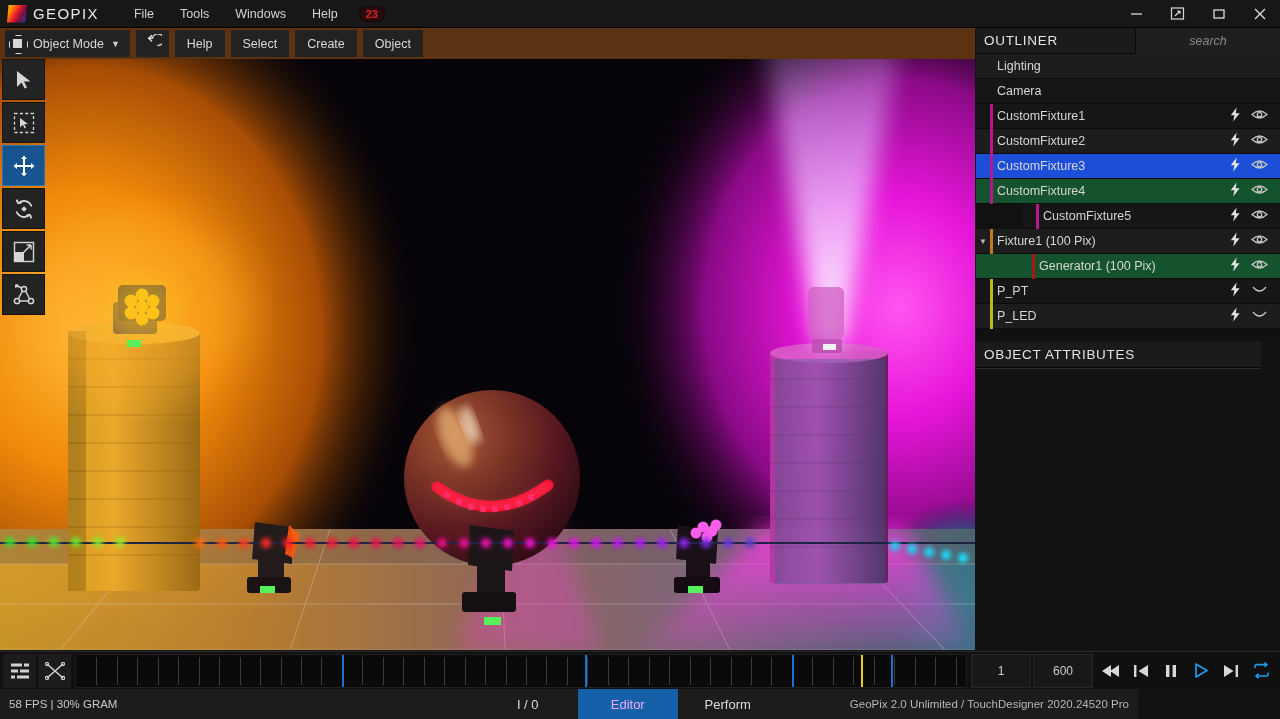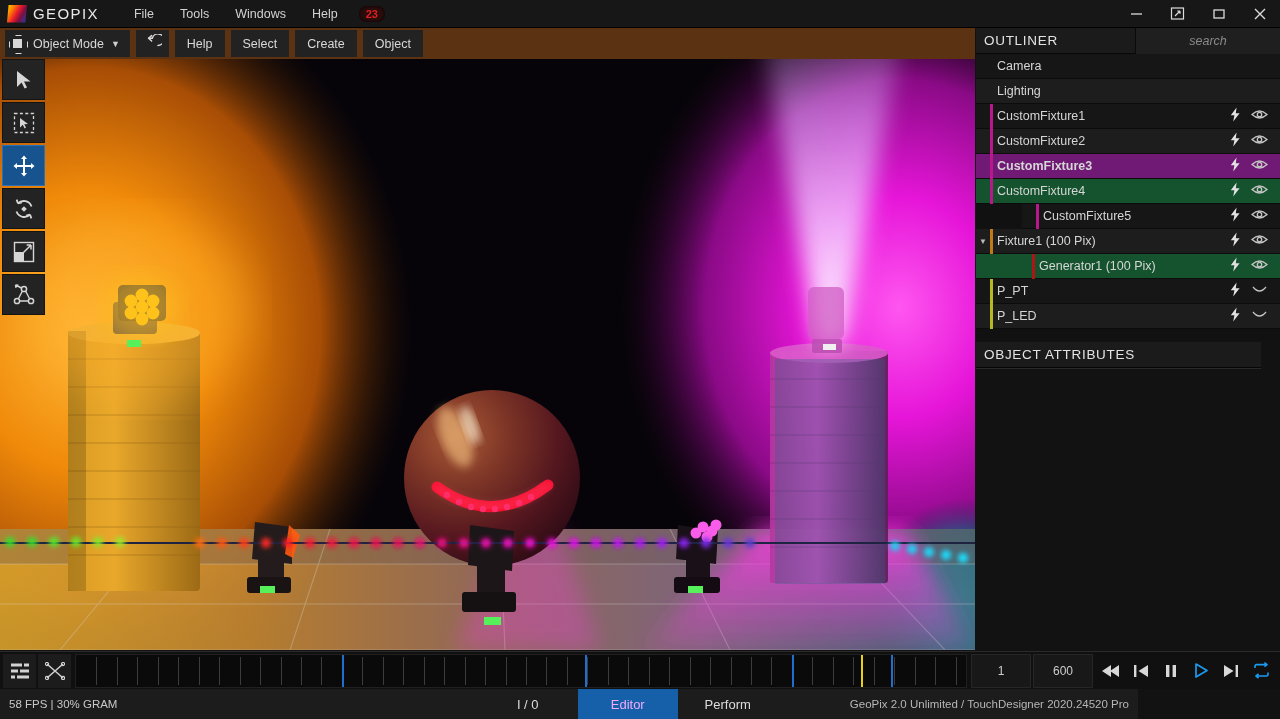--- a/index.html
+++ b/index.html
@@ -526,30 +526,30 @@
 
   <div class="outliner">
     <div class="panel-head">
       <div class="panel-title">OUTLINER</div>
       <div class="search-box">
         <input type="text" placeholder="search" style="">
       </div>
     </div>
     <div class="tree" id="tree">
       <div class="tree-scroll"></div>
-    <div class="row" style="background: rgb(22, 22, 22);">
+    <div class="row" style="background: rgb(29, 29, 29);">
+          <div class="disc"></div>
+          <div class="row-color" style="background: transparent;"></div>
+          <div class="row-label">Lighting</div>
+          <div class="row-icons"></div>
+        </div>
+        <div class="row" style="background: rgb(22, 22, 22);">
           <div class="disc"></div>
           <div class="row-color" style="background: transparent;"></div>
           <div class="row-label">Camera</div>
-          <div class="row-icons"></div>
-        </div>
-        <div class="row" style="background: rgb(29, 29, 29);">
-          <div class="disc"></div>
-          <div class="row-color" style="background: transparent;"></div>
-          <div class="row-label">Lighting</div>
           <div class="row-icons"></div>
         </div>
         <div class="row" style="background: rgb(22, 22, 22);">
           <div class="disc"></div>
           <div class="row-color" style="background: rgb(184, 24, 140);"></div>
           <div class="row-label">CustomFixture1</div>
           <div class="row-icons">
             <span><svg width="13" height="15" viewBox="0 0 13 15">
                 <path d="M7.6 0.5 L1.8 8.2 L5.4 8.2 L4.2 14.5 L10.6 6.2 L6.8 6.2 Z" fill="#e2e2e2"></path>
               </svg></span>
@@ -566,21 +566,21 @@
           <div class="row-icons">
             <span><svg width="13" height="15" viewBox="0 0 13 15">
                 <path d="M7.6 0.5 L1.8 8.2 L5.4 8.2 L4.2 14.5 L10.6 6.2 L6.8 6.2 Z" fill="#e2e2e2"></path>
               </svg></span>
             <span><svg width="17" height="13" viewBox="0 0 17 13">
                 <path d="M1 6.5 Q8.5 -0.5 16 6.5 Q8.5 13.5 1 6.5 Z" fill="none" stroke="#c4c4c4" stroke-width="1.3"></path>
                 <circle cx="8.5" cy="6.5" r="2.2" fill="none" stroke="#c4c4c4" stroke-width="1.3"></circle>
               </svg></span>
           </div>
         </div>
-        <div class="row" style="background: #701a75; font-weight: bold;">
+        <div class="row" style="background: #1d4ed8;">
           <div class="disc"></div>
           <div class="row-color" style="background: rgb(184, 24, 140);"></div>
           <div class="row-label">CustomFixture3</div>
           <div class="row-icons">
             <span><svg width="13" height="15" viewBox="0 0 13 15">
                 <path d="M7.6 0.5 L1.8 8.2 L5.4 8.2 L4.2 14.5 L10.6 6.2 L6.8 6.2 Z" fill="#e2e2e2"></path>
               </svg></span>
             <span><svg width="17" height="13" viewBox="0 0 17 13">
                 <path d="M1 6.5 Q8.5 -0.5 16 6.5 Q8.5 13.5 1 6.5 Z" fill="none" stroke="#c4c4c4" stroke-width="1.3"></path>
                 <circle cx="8.5" cy="6.5" r="2.2" fill="none" stroke="#c4c4c4" stroke-width="1.3"></circle>

